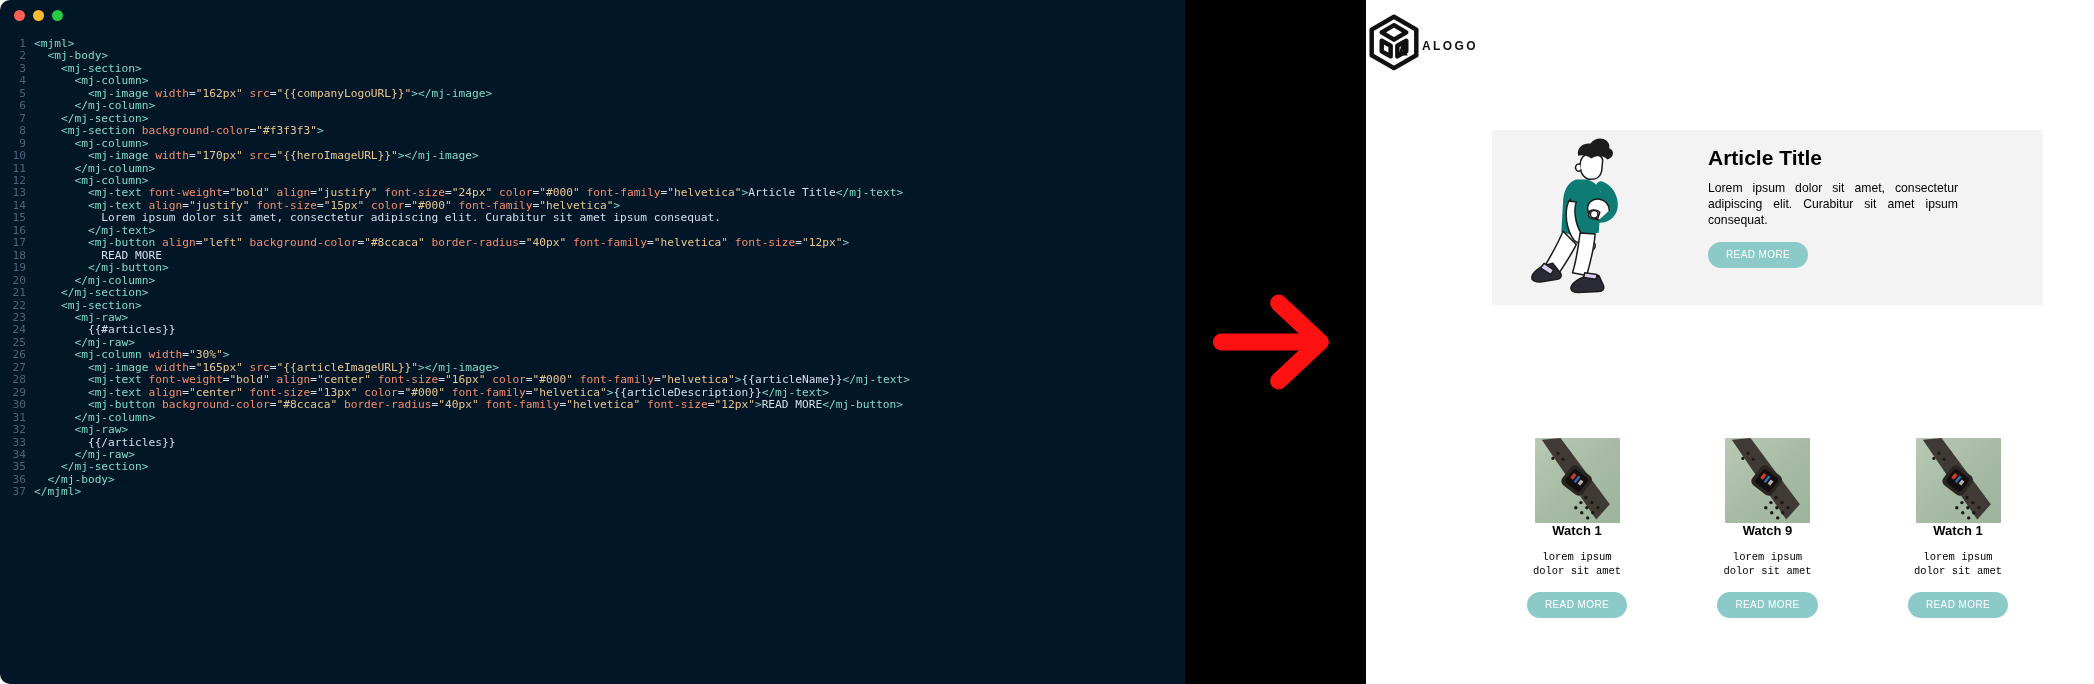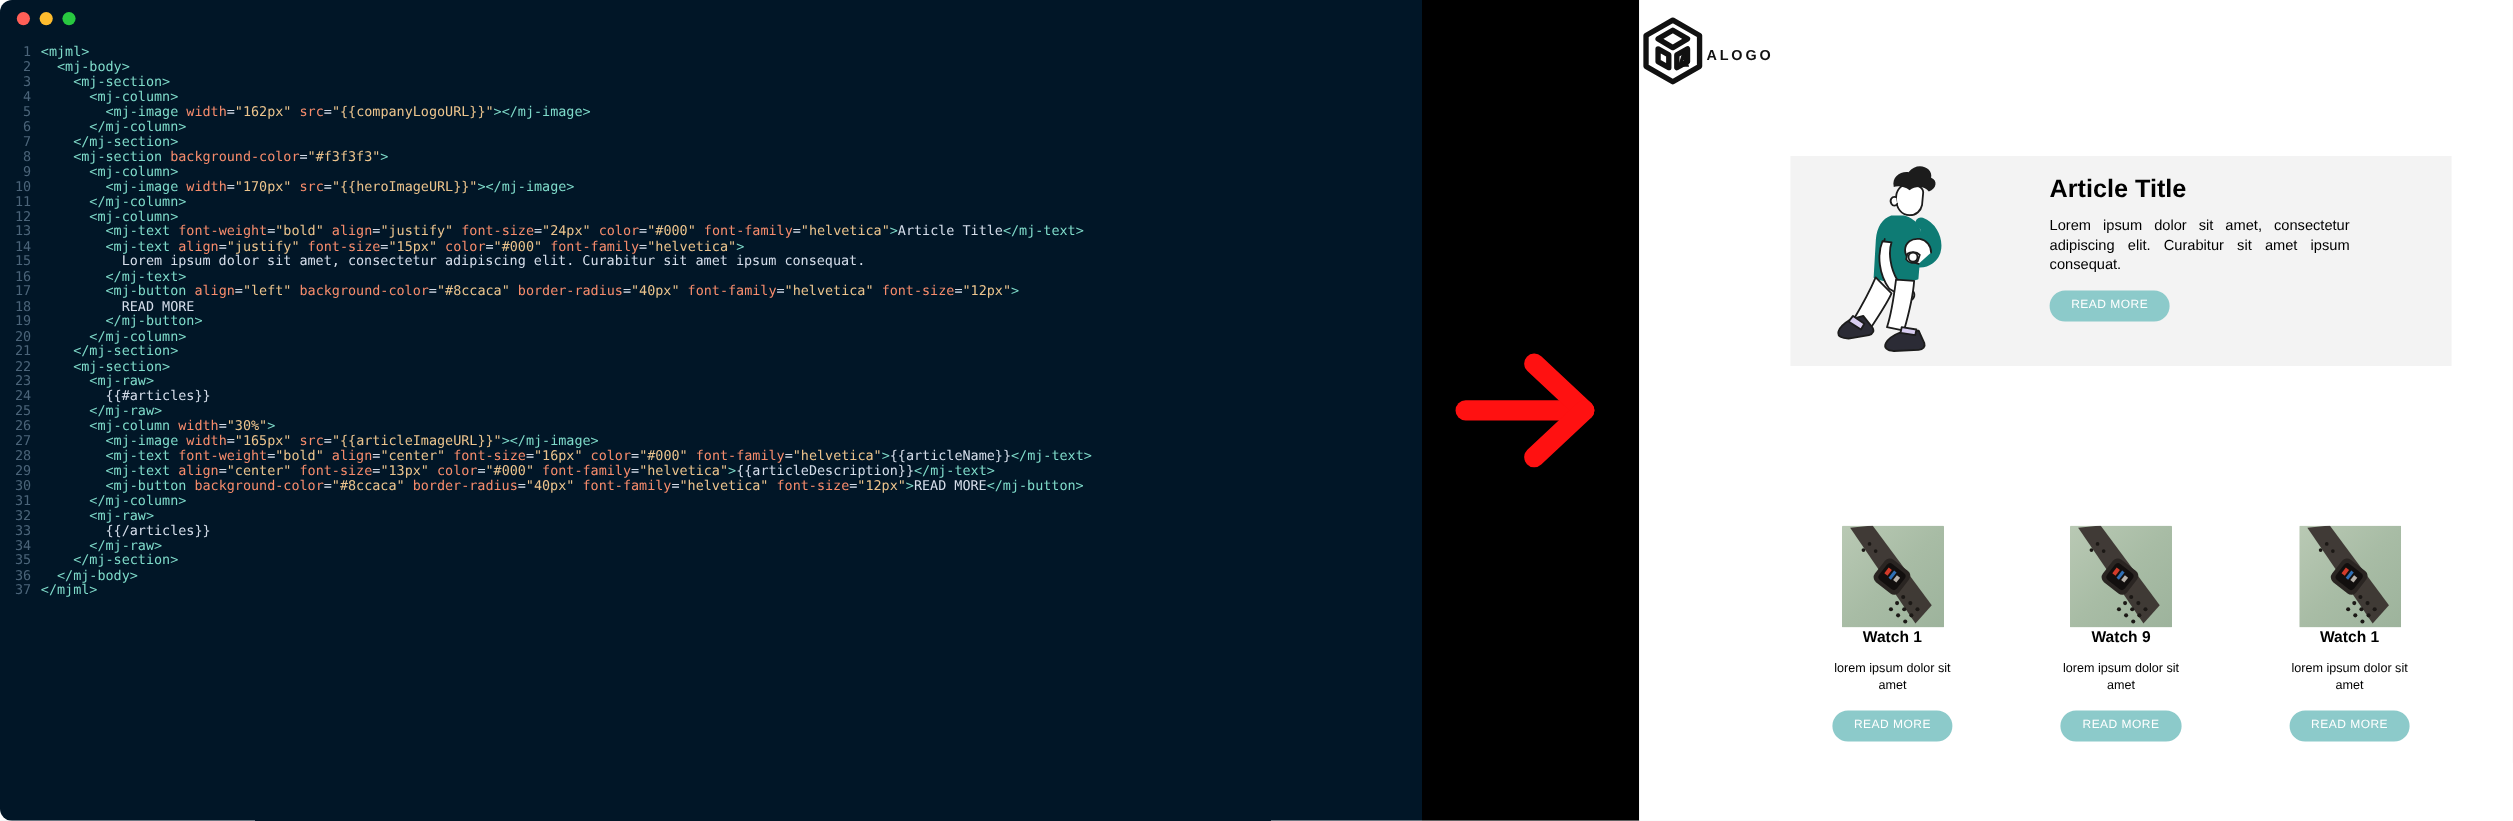--- a/index.html
+++ b/index.html
@@ -145,21 +145,21 @@
     overflow: hidden;
   }
   .card-title {
     font-family: "Liberation Sans", sans-serif;
     font-weight: bold;
     font-size: 13px;
     color: #000000;
   }
   .card-desc {
     margin-top: 12px;
-    font-family: Liberation Sans, sans-serif;
+    font-family: Liberation Mono, monospace;
     font-size: 10.5px;
     line-height: 1.35;
     color: #000000;
     padding: 0 36px;
   }
   .card-btn-wrap { margin-top: 14px; }
 </style>
 </head>
 <body>
 

